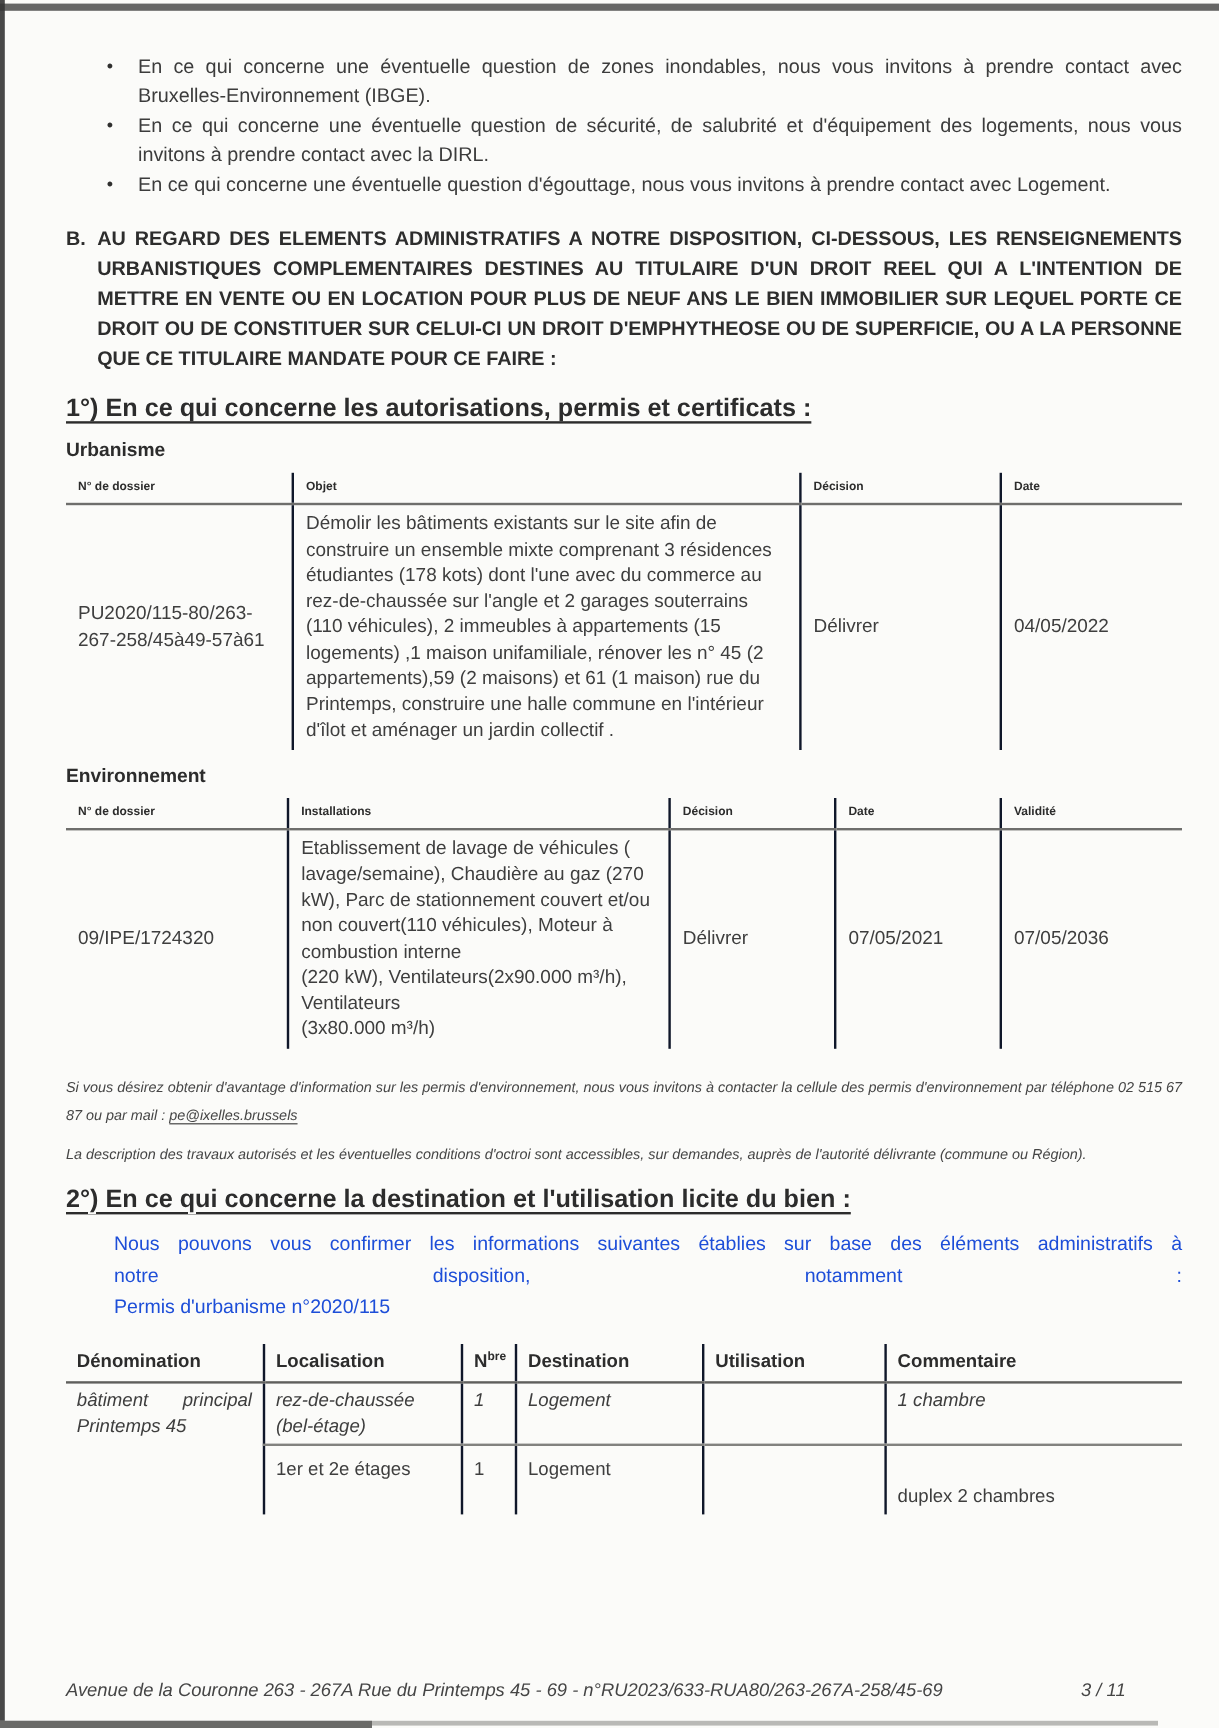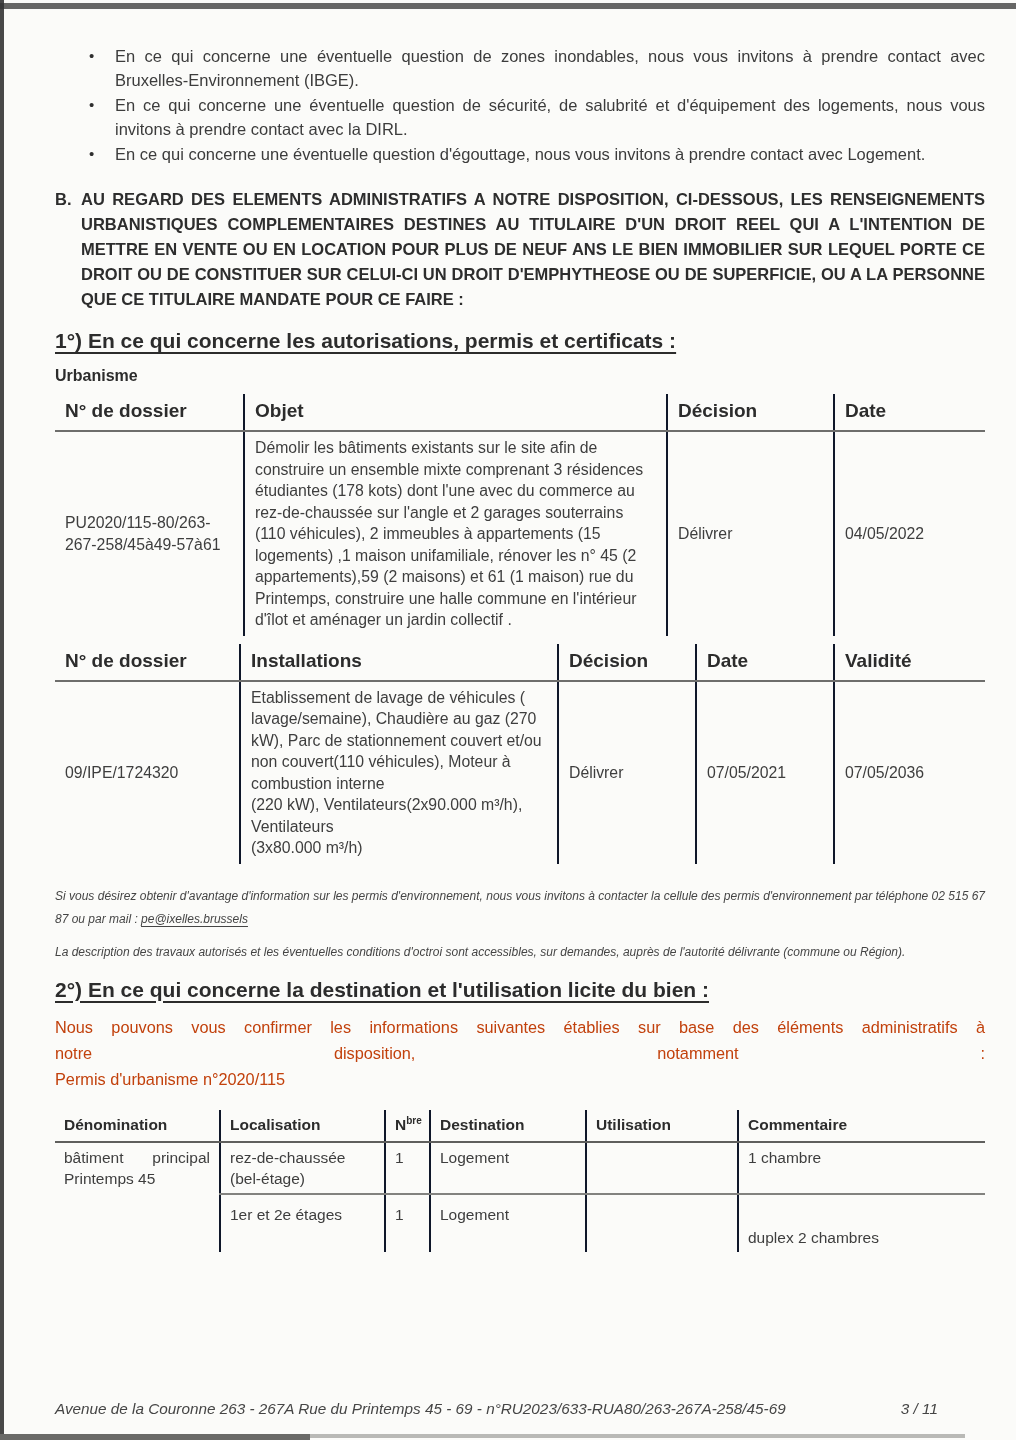--- a/index.html
+++ b/index.html
@@ -69,21 +69,21 @@
     margin-top: 14px;
     font-weight: bold;
     font-size: 16px;
     color: #2c2c2c;
   }
 
   table { border-collapse: collapse; width: 930px; table-layout: fixed; }
   th {
     font-weight: bold;
     color: #2c2c2c;
-    font-size: 19px;
+    font-size: 10px;
     text-align: left;
     vertical-align: bottom;
     padding: 6px 10px 8px 10px;
     border-bottom: 2.5px solid #6e6e6c;
   }
   td {
     font-size: 15.8px;
     color: #3e3e3e;
     padding: 5px 10px;
     vertical-align: middle;
@@ -104,29 +104,29 @@
     text-align: justify;
     margin-top: 21px;
   }
   .note + .note { margin-top: 10px; }
   .note a {
     color: #454545;
     text-decoration: underline;
     text-underline-offset: 3px;
   }
 
-  .confirm { margin-top: 12px; font-size: 16.3px; line-height: 26px; color: #c2410c; }
+  .confirm { margin-top: 12px; font-size: 16.3px; line-height: 26px; color: #1d4ed8; margin-left: 40px; }
   .confirm .l1 { text-align: justify; text-align-last: justify; }
   .confirm .l2 { display: flex; justify-content: space-between; text-align: center; }
   .confirm .l3 { }
 
   .tbl-dest { margin-top: 18px; }
   .tbl-dest th { font-size: 15.5px; padding: 5px 9px 7px 9px; border-bottom: 2.5px solid #5f5f5d; }
   .tbl-dest td { font-size: 15.5px; line-height: 21px; padding: 4px 9px; vertical-align: top; }
-  .row-sep td { border-bottom: 2px solid #82827f; }
+  .row-sep td { border-bottom: 2px solid #82827f; font-style: italic; }
   .dest-denom { text-align: justify; }
   sup { font-size: 10px; vertical-align: super; }
 
   .footer {
     position: absolute;
     left: 55px; right: 32px;
     bottom: 22px;
     display: flex;
     justify-content: space-between;
     font-style: italic;
@@ -186,20 +186,21 @@
       <tbody>
         <tr>
           <td>PU2020/115-80/263-267-258/45à49-57à61</td>
           <td class="vline cell-top">Démolir les bâtiments existants sur le site afin de construire un ensemble mixte comprenant 3 résidences étudiantes (178 kots) dont l'une avec  du commerce au rez-de-chaussée sur l'angle et  2 garages souterrains (110 véhicules), 2 immeubles à appartements (15 logements) ,1 maison unifamiliale, rénover les n° 45 (2 appartements),59 (2 maisons) et 61 (1 maison) rue du Printemps, construire une halle commune en l'intérieur d'îlot et aménager un jardin collectif .</td>
           <td class="vline">Délivrer</td>
           <td class="vline">04/05/2022</td>
         </tr>
       </tbody>
     </table>
 
+    <div class="table-title">Environnement</div>
 
     <table class="tbl-env">
       <colgroup>
           <col style="width:185px">
           <col style="width:318px">
           <col style="width:138px">
           <col style="width:138px">
           <col style="width:151px">
         </colgroup>
       <thead>

